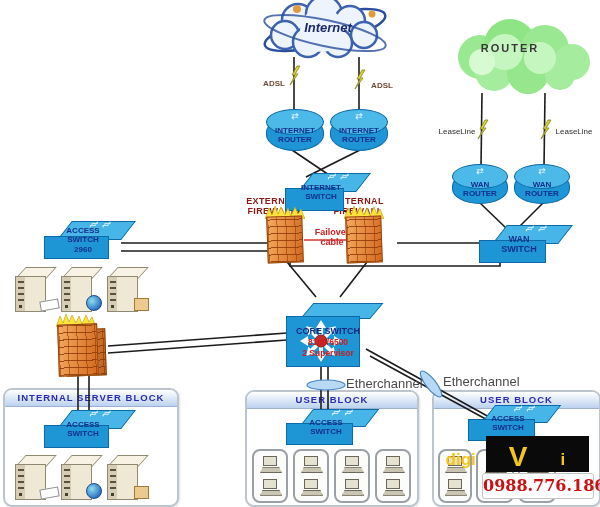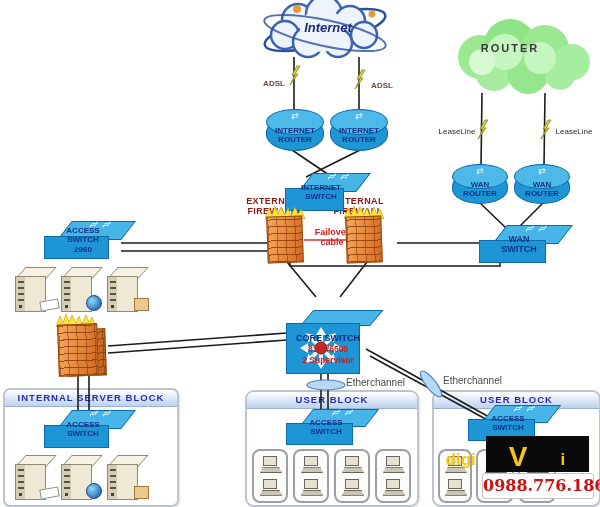--- a/index.html
+++ b/index.html
@@ -51,35 +51,35 @@
   .adorn-panel{width:13px;height:11px;background:#ecc98f;border:1px solid #a07838;right:-1px;bottom:1px;}
 
   
   .pcgroup{position:absolute;width:32px;height:50px;border:2px solid #9aa0a8;border-radius:8px;background:#fcfcfa;
     display:flex;flex-direction:column;align-items:center;justify-content:space-evenly;z-index:3;}
   .laptop{width:20px;}
   .lap-scr{width:12px;height:8px;border:1.5px solid #6a675a;background:#e6e2d2;margin:0 auto;}
   .lap-base{width:20px;height:4px;background:#c9c5b2;border:1px solid #6a675a;margin-top:1px;clip-path:polygon(12% 0,88% 0,100% 100%,0 100%);}
 
   
-  .core{position:absolute;left:286px;top:310px;width:84px;height:64px;z-index:4;}
+  .core{position:absolute;left:286px;top:303px;width:84px;height:64px;z-index:4;}
   .core-top{position:absolute;left:14px;right:0;top:0;height:14px;background:#47b5e8;border:1px solid #0c6aa6;transform:skewX(-40deg);transform-origin:bottom left;}
   .core-front{position:absolute;left:0;top:13px;bottom:0;width:calc(100% - 12px);background:#1e95d4;border:1px solid #0c6aa6;}
   .core-arrows{position:absolute;left:6px;top:16px;width:58px;height:44px;}
   .core-text{position:absolute;inset:0;top:14px;display:flex;flex-direction:column;align-items:center;justify-content:center;line-height:1.25;}
   .core-l1{font-weight:bold;font-size:9px;color:#102a80;}
   .core-l2,.core-l3{font-weight:bold;font-size:8.5px;color:#c81f1f;}
 
   
   .lbl{position:absolute;z-index:4;font-weight:bold;white-space:pre-line;text-align:center;line-height:1.15;}
   .lbl-adsl{font-size:8px;color:#6e4a38;}
   .lbl-lease{font-size:8px;color:#2e2e2e;font-weight:normal;}
   .lbl-fw{font-size:9px;color:#8b1812;letter-spacing:.4px;}
   .lbl-failover{font-size:9px;color:#cc2222;}
-  .lbl-ether{font-size:10px;color:#4a4a4a;font-weight:normal;}
+  .lbl-ether{font-size:13px;color:#4a4a4a;font-weight:normal;}
   .lbl-internet{font-size:13px;color:#1b2a70;font-style:italic;}
   .lbl-branch{font-size:11px;color:#383838;letter-spacing:2px;}
 
   
   .logo{position:absolute;left:486px;top:436px;width:103px;height:36px;background:#0a0a0a;z-index:6;
     display:flex;align-items:flex-end;justify-content:center;padding-bottom:4px;box-sizing:border-box;gap:34px;}
   .logo .p1{color:#f5c518;font-weight:bold;font-size:17px;line-height:1;}
   .logo .pv{color:#f5c518;font-weight:bold;font-size:28px;line-height:.8;margin:0 -1px;}
   .logo .pi{color:#f5c518;font-weight:bold;font-size:17px;line-height:1;}
   .logo .p2{color:#737373;font-weight:bold;font-size:17px;line-height:1;}
@@ -116,21 +116,21 @@
       <circle cx="494" cy="72" r="19" fill="#a6ec9e"></circle>
       <circle cx="528" cy="73" r="21" fill="#96e68d"></circle>
       <circle cx="560" cy="75" r="15" fill="#a6ec9e"></circle>
       <circle cx="505" cy="52" r="18" fill="#c6f6bf"></circle>
       <circle cx="540" cy="58" r="16" fill="#c6f6bf"></circle>
       <circle cx="482" cy="62" r="13" fill="#d8fad2"></circle>
     </g>
   </svg>
 
 
-  <div class="block" style="left:3px;top:388px;width:172px;height:115px;border-radius:7px;">
+  <div class="block" style="left:3px;top:388px;width:172px;height:115px;">
     <div class="block-header">INTERNAL SERVER BLOCK</div>
   </div>
 
   <div class="block" style="left:245px;top:390px;width:170px;height:113px;">
     <div class="block-header">USER BLOCK</div>
   </div>
 
   <div class="block" style="left:432px;top:390px;width:165px;height:113px;">
     <div class="block-header">USER BLOCK</div>
   </div>

